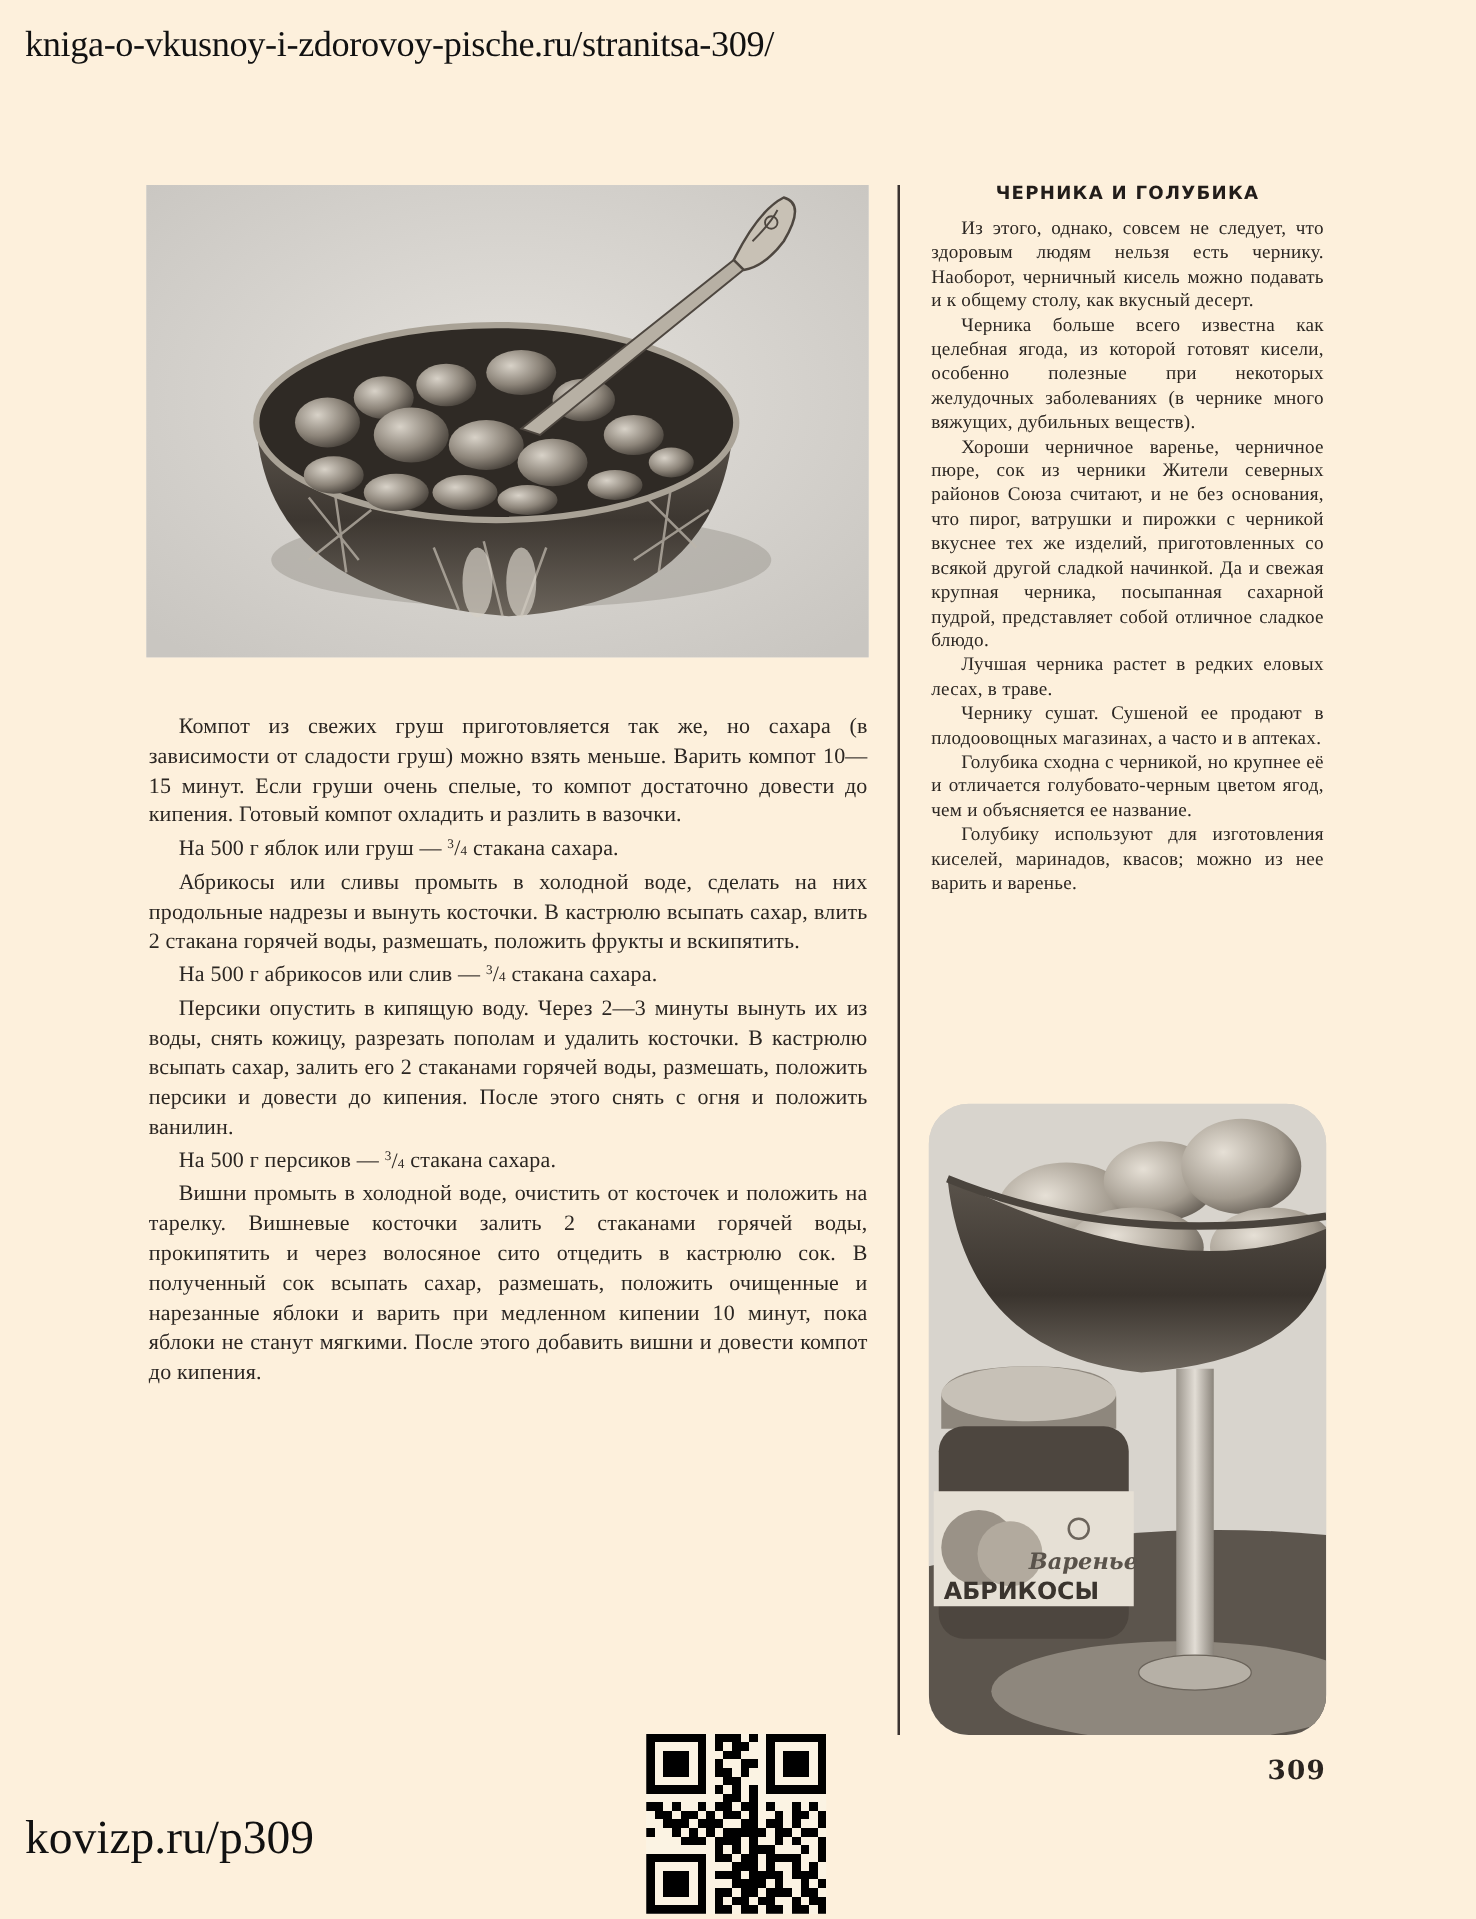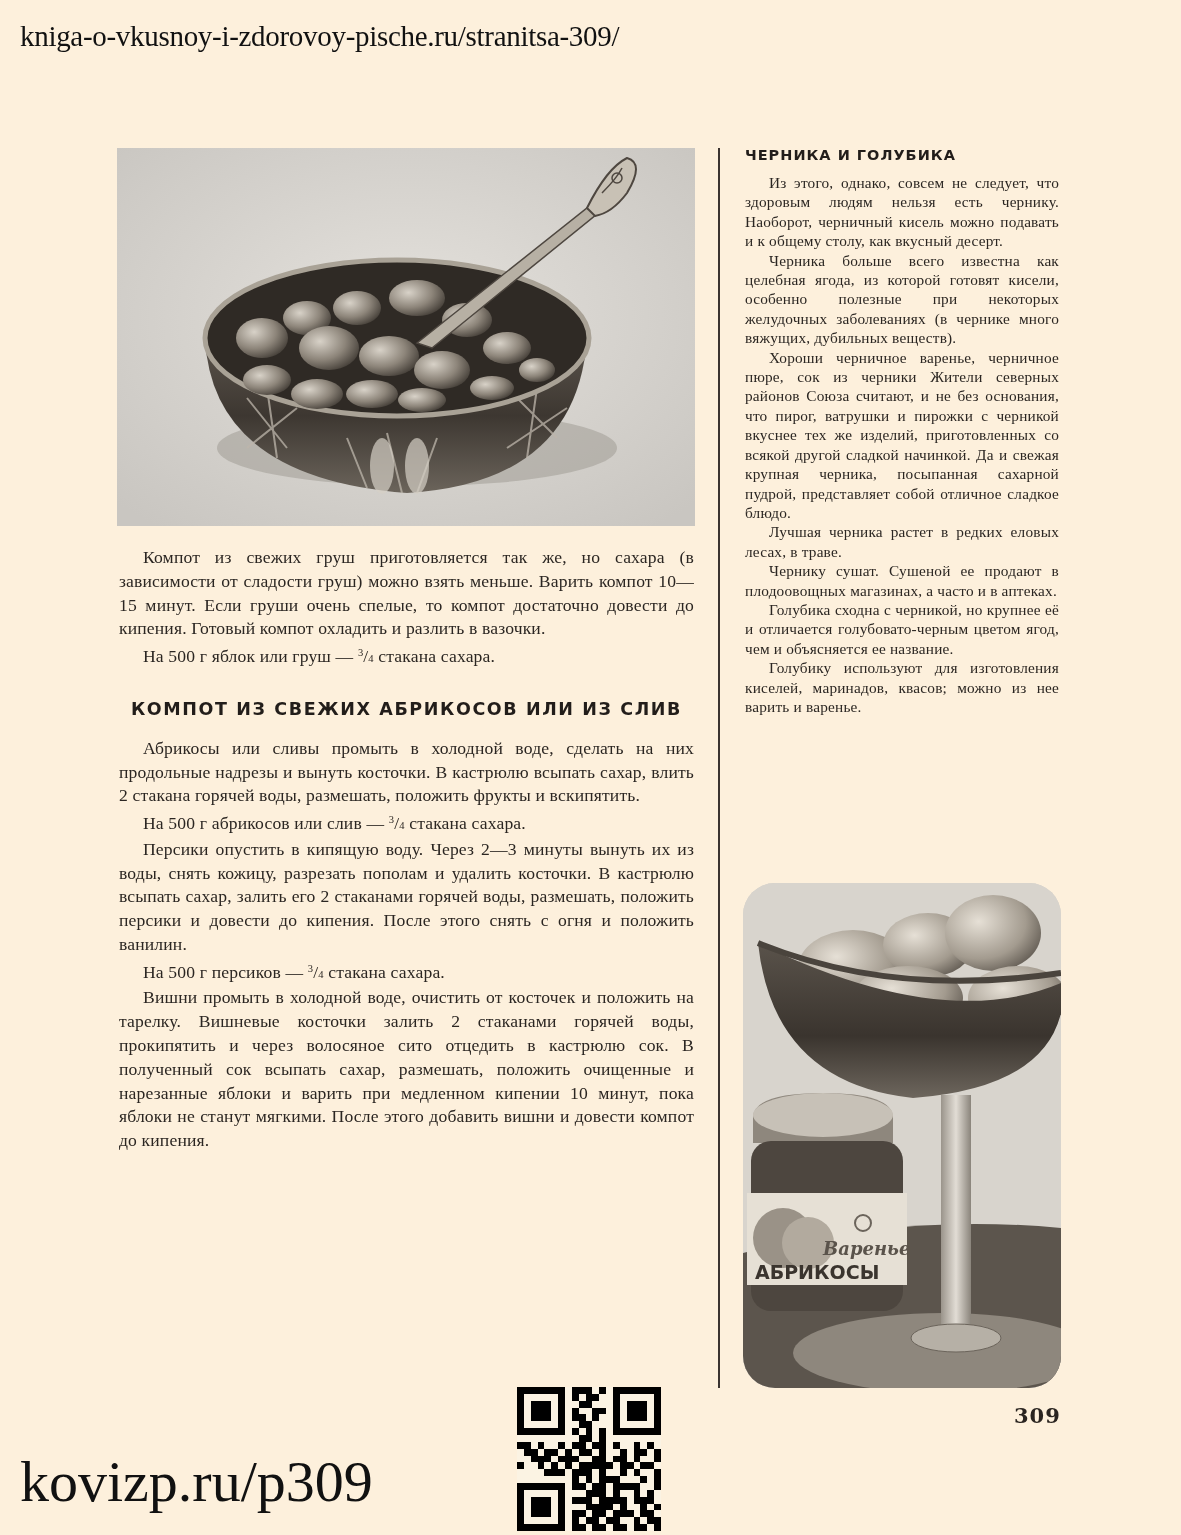--- a/index.html
+++ b/index.html
@@ -25,29 +25,29 @@
     font-family:"DejaVu Sans", sans-serif; font-weight:bold;
     font-size:17.5px; letter-spacing:1.6px; text-align:center; color:#221d1a; margin:0;
   }
   .col-right { left:745px; width:314px; }
   .rpara {
     font-size:15.3px; line-height:19.4px; text-align:justify; margin:0;
     text-indent:24px; color:#2b2622; letter-spacing:0.2px;
   }
   .rheading {
     font-family:"DejaVu Sans", sans-serif; font-weight:bold;
-    font-size:14.5px; letter-spacing:1px; color:#221d1a; margin:0 0 10px 0;
+    font-size:14.5px; letter-spacing:1px; text-align:center; color:#221d1a; margin:0 0 10px 0;
   }
   .divider { left:718px; top:148px; width:2px; height:1240px; background:#3a3330; }
   .page-num {
     left:1014px; top:1403px; font-size:21px; font-weight:bold;
     font-family:"DejaVu Serif", serif; color:#2a2420; letter-spacing:1px;
   }
   .short-url {
-    left:20px; top:1448px; font-size:58px; color:#111;
+    left:20px; top:1448px; font-size:38px; color:#111;
     font-family:"Liberation Serif", serif;
   }
   .qr { left:517px; top:1387px; width:144px; height:144px; background:#fbf3e3; }
   .frac sup { font-size:0.6em; vertical-align:0.55em; }
   .frac sub { font-size:0.6em; vertical-align:0; }
 </style>
 </head>
 <body>
 
 <div class="abs site-url">kniga-o-vkusnoy-i-zdorovoy-pische.ru/stranitsa-309/</div>
@@ -106,27 +106,26 @@
 
     <path d="M300 195 L470 60 L480 66 L315 200 Z" fill="#b7b0a4" stroke="#4e4740" stroke-width="1.5"></path>
     <path d="M470 60 Q490 20 510 10 Q528 15 510 45 Q495 65 478 68 Z" fill="#c8c1b5" stroke="#4e4740" stroke-width="2"></path>
     <g stroke="#4e4740" stroke-width="1.5" fill="none">
       <path d="M485 45 Q500 30 505 20"></path>
         <circle cx="500" cy="30" r="5"></circle>
     </g>
   </svg>
 </div>
 
-<div class="abs col-left" style="top:546px;">
+<div class="abs col-left" style="top:569px;">
   <p class="para">Компот из свежих груш приготовляется так же, но сахара (в зависимости от сладости груш) можно взять меньше. Варить компот 10—15 минут. Если груши очень спелые, то компот достаточно довести до кипения. Готовый компот охладить и разлить в вазочки.</p>
   <p class="para">
     <span>На 500 г яблок или груш — </span><span class="frac"><sup>3</sup>/<sub>4</sub></span><span> стакана сахара.</span>
   </p>
 
-  <h2 class="heading" style="margin-top:28px; margin-bottom:18px;">КОМПОТ ИЗ СВЕЖИХ АБРИКОСОВ ИЛИ ИЗ СЛИВ</h2>
   <p class="para">Абрикосы или сливы промыть в холодной воде, сделать на них продольные надрезы и вынуть косточки. В кастрюлю всыпать сахар, влить 2 стакана горячей воды, размешать, положить фрукты и вскипятить.</p>
   <p class="para">
     <span>На 500 г абрикосов или слив — </span><span class="frac"><sup>3</sup>/<sub>4</sub></span><span> стакана сахара.</span>
   </p>
 
   <p class="para">Персики опустить в кипящую воду. Через 2—3 минуты вынуть их из воды, снять кожицу, разрезать пополам и удалить косточки. В кастрюлю всыпать сахар, залить его 2 стаканами горячей воды, размешать, положить персики и довести до кипения. После этого снять с огня и положить ванилин.</p>
   <p class="para">
     <span>На 500 г персиков — </span><span class="frac"><sup>3</sup>/<sub>4</sub></span><span> стакана сахара.</span>
   </p>
 

